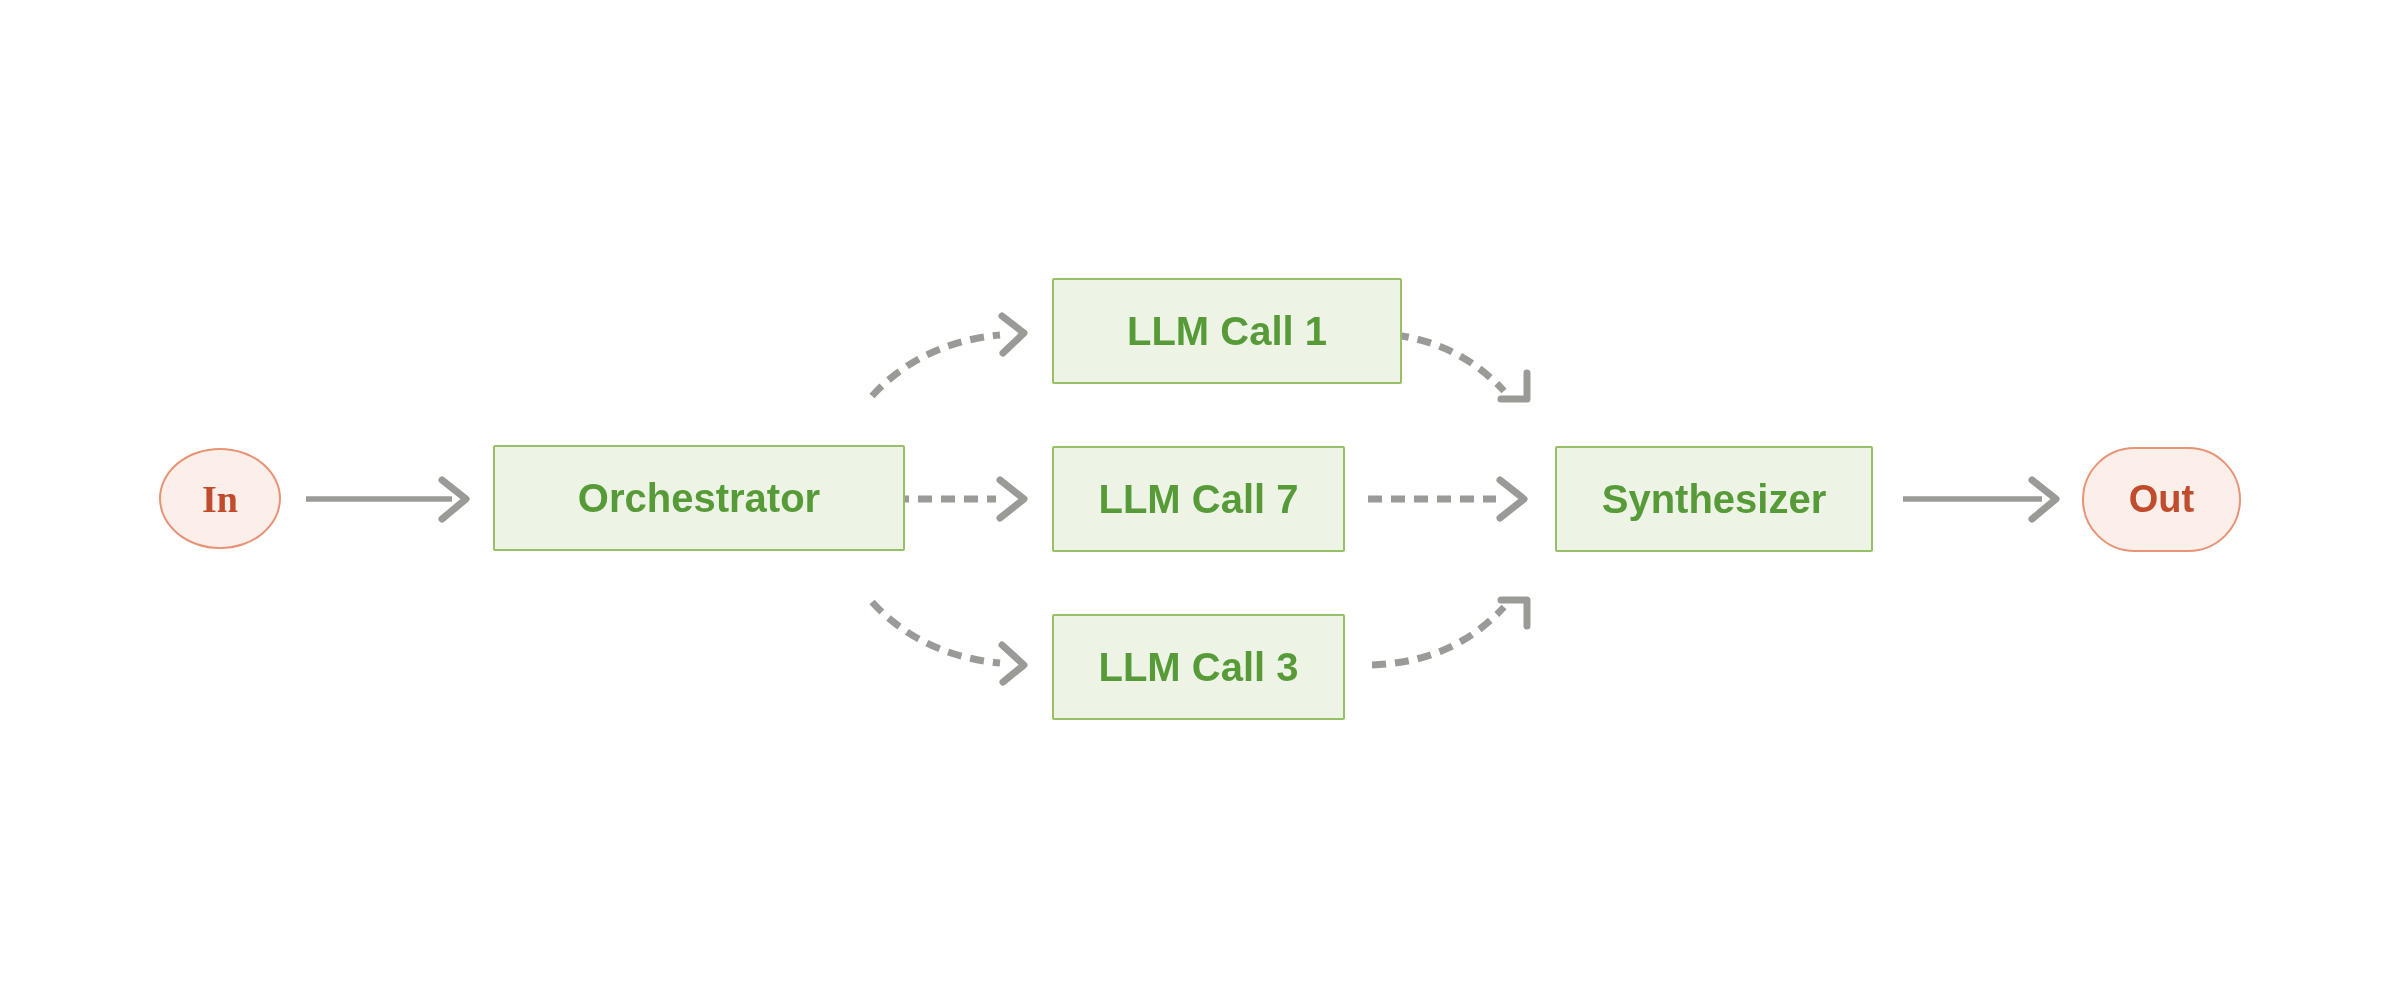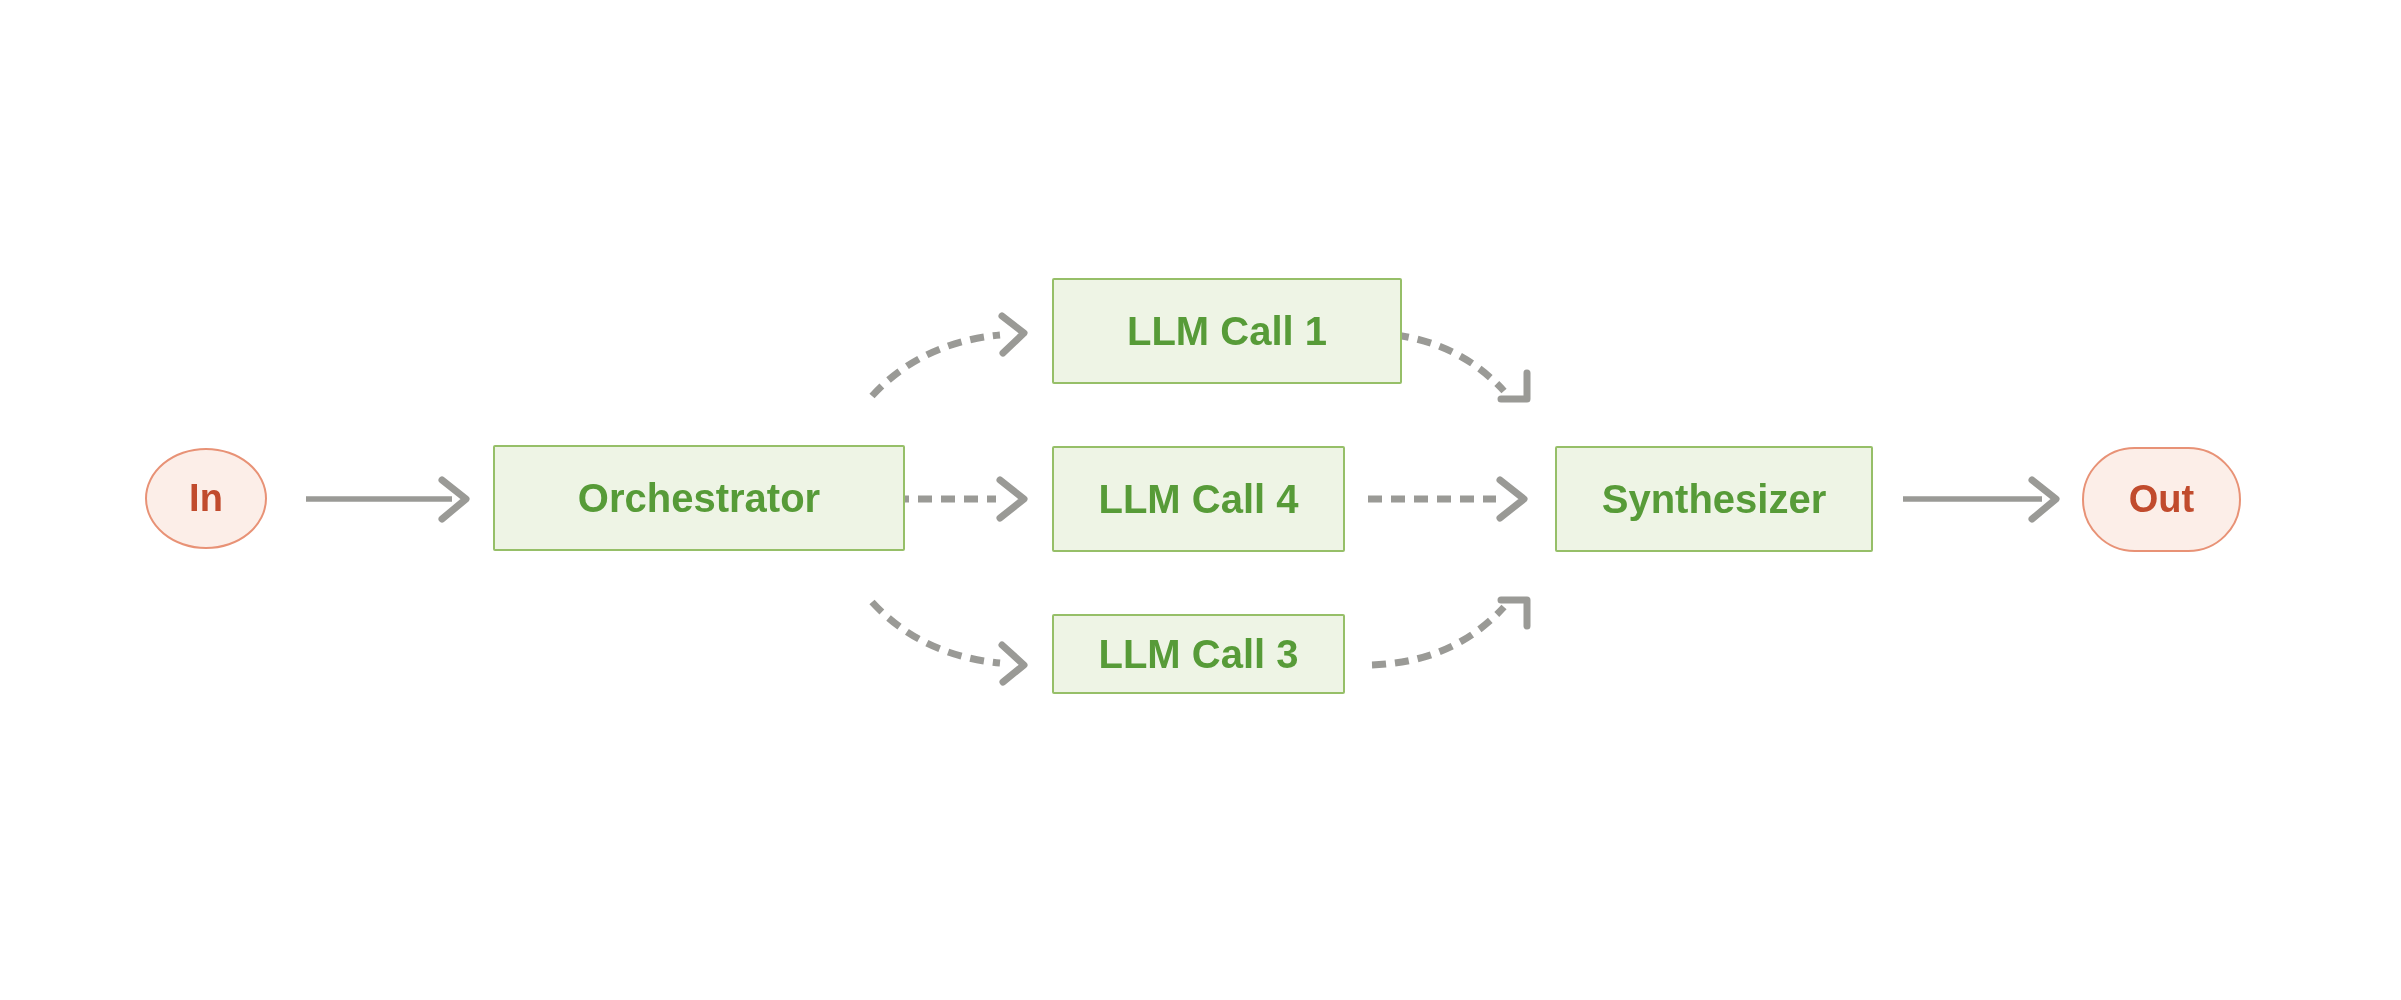--- a/index.html
+++ b/index.html
@@ -34,25 +34,25 @@
     color:var(--green-text);
     font-size:40px;
     border-radius:2px;
   }
   .terminal{
     background:var(--pink-fill);
     border:2.5px solid var(--pink-border);
     color:var(--red-text);
     font-size:38px;
   }
-  .node-in{left:145px;top:448px;width:122px;height:101px;border-radius:50%;}
+  .node-in{left:159px;top:448px;width:122px;height:101px;border-radius:50%;font-family:Liberation Serif, serif;}
   .node-orchestrator{left:493px;top:445px;width:412px;height:106px;}
   .node-llm1{left:1052px;top:278px;width:350px;height:106px;}
   .node-llm2{left:1052px;top:446px;width:293px;height:106px;}
-  .node-llm3{left:1052px;top:614px;width:293px;height:80px;}
+  .node-llm3{left:1052px;top:614px;width:293px;height:106px;}
   .node-synthesizer{left:1555px;top:446px;width:318px;height:106px;}
   .node-out{left:2082px;top:447px;width:159px;height:105px;border-radius:54px;}
   .edge{stroke:var(--arrow-gray);fill:none;}
   .shaft-solid{stroke-width:5.5;}
   .shaft-dashed{stroke-width:7;stroke-dasharray:14 9;stroke-linecap:butt;}
   .head{stroke-width:7;stroke-linecap:round;stroke-linejoin:round;}
 </style>
 </head>
 <body>
 
@@ -107,21 +107,21 @@
 
   <div class="node box node-orchestrator">
     <span>Orchestrator</span>
   </div>
 
   <div class="node box node-llm1">
     <span>LLM Call 1</span>
   </div>
 
   <div class="node box node-llm2">
-    <span>LLM Call 4</span>
+    <span>LLM Call 7</span>
   </div>
 
   <div class="node box node-llm3">
     <span>LLM Call 3</span>
   </div>
 
   <div class="node box node-synthesizer">
     <span>Synthesizer</span>
   </div>
 

